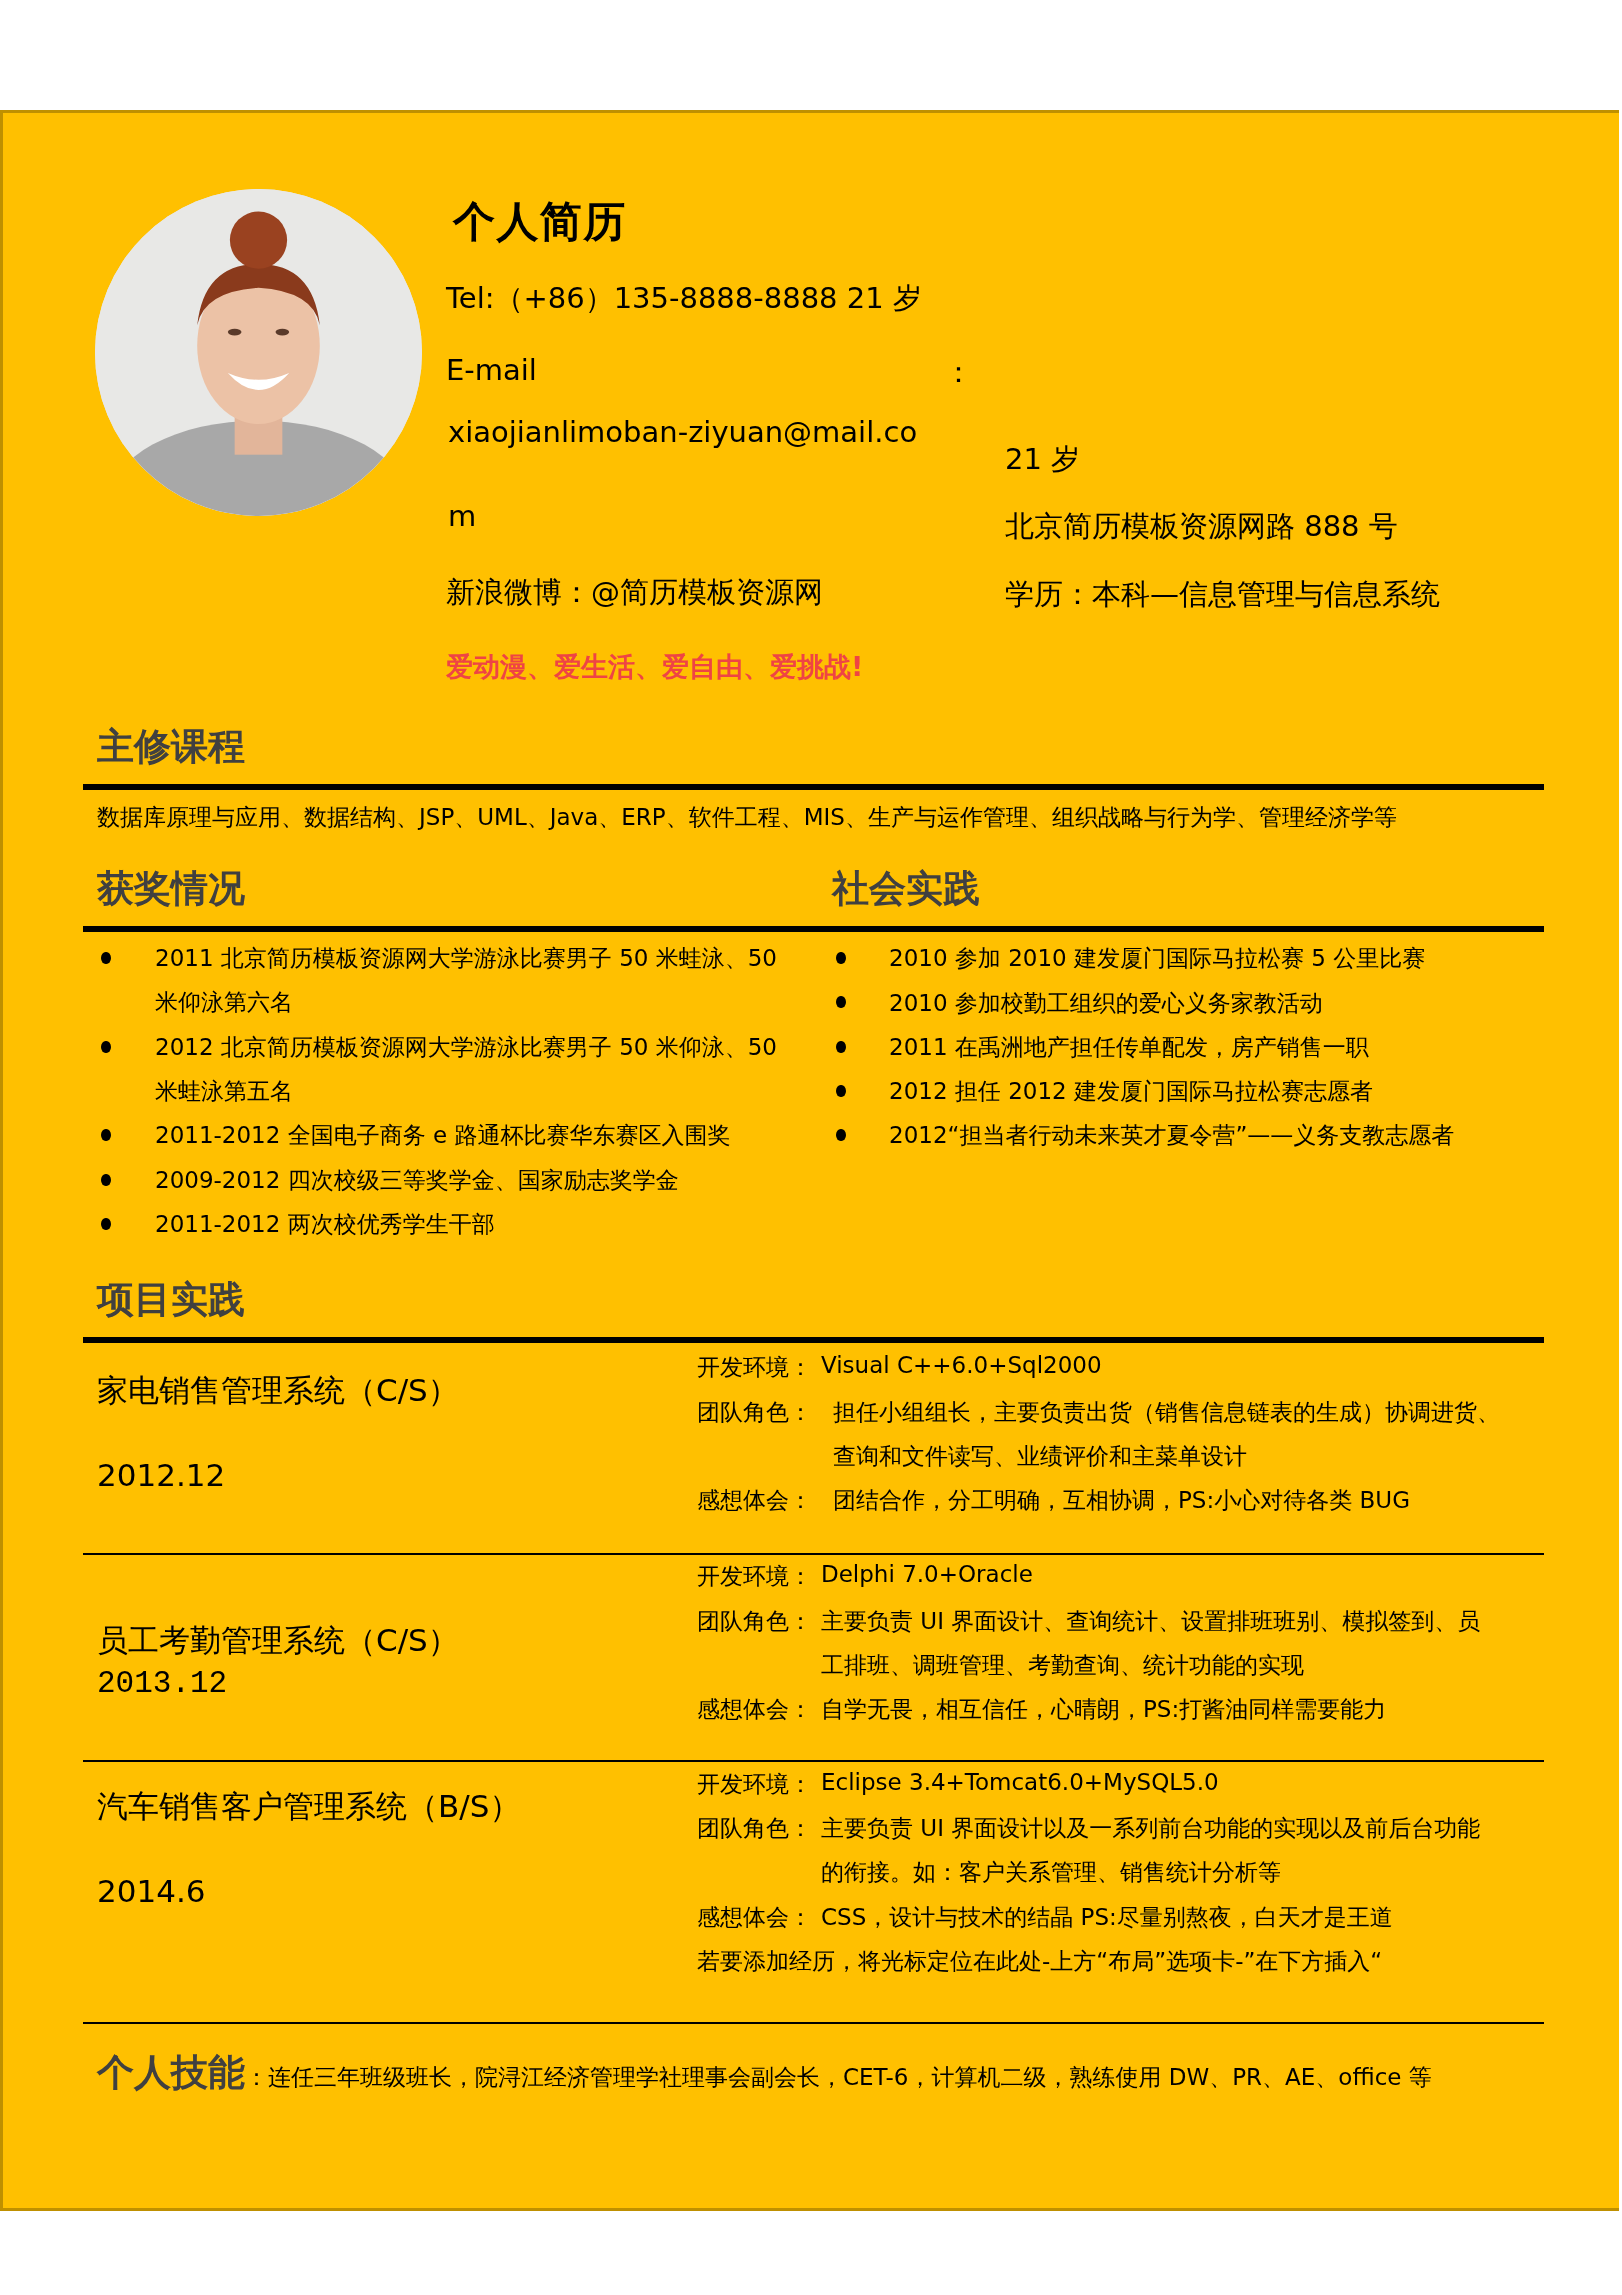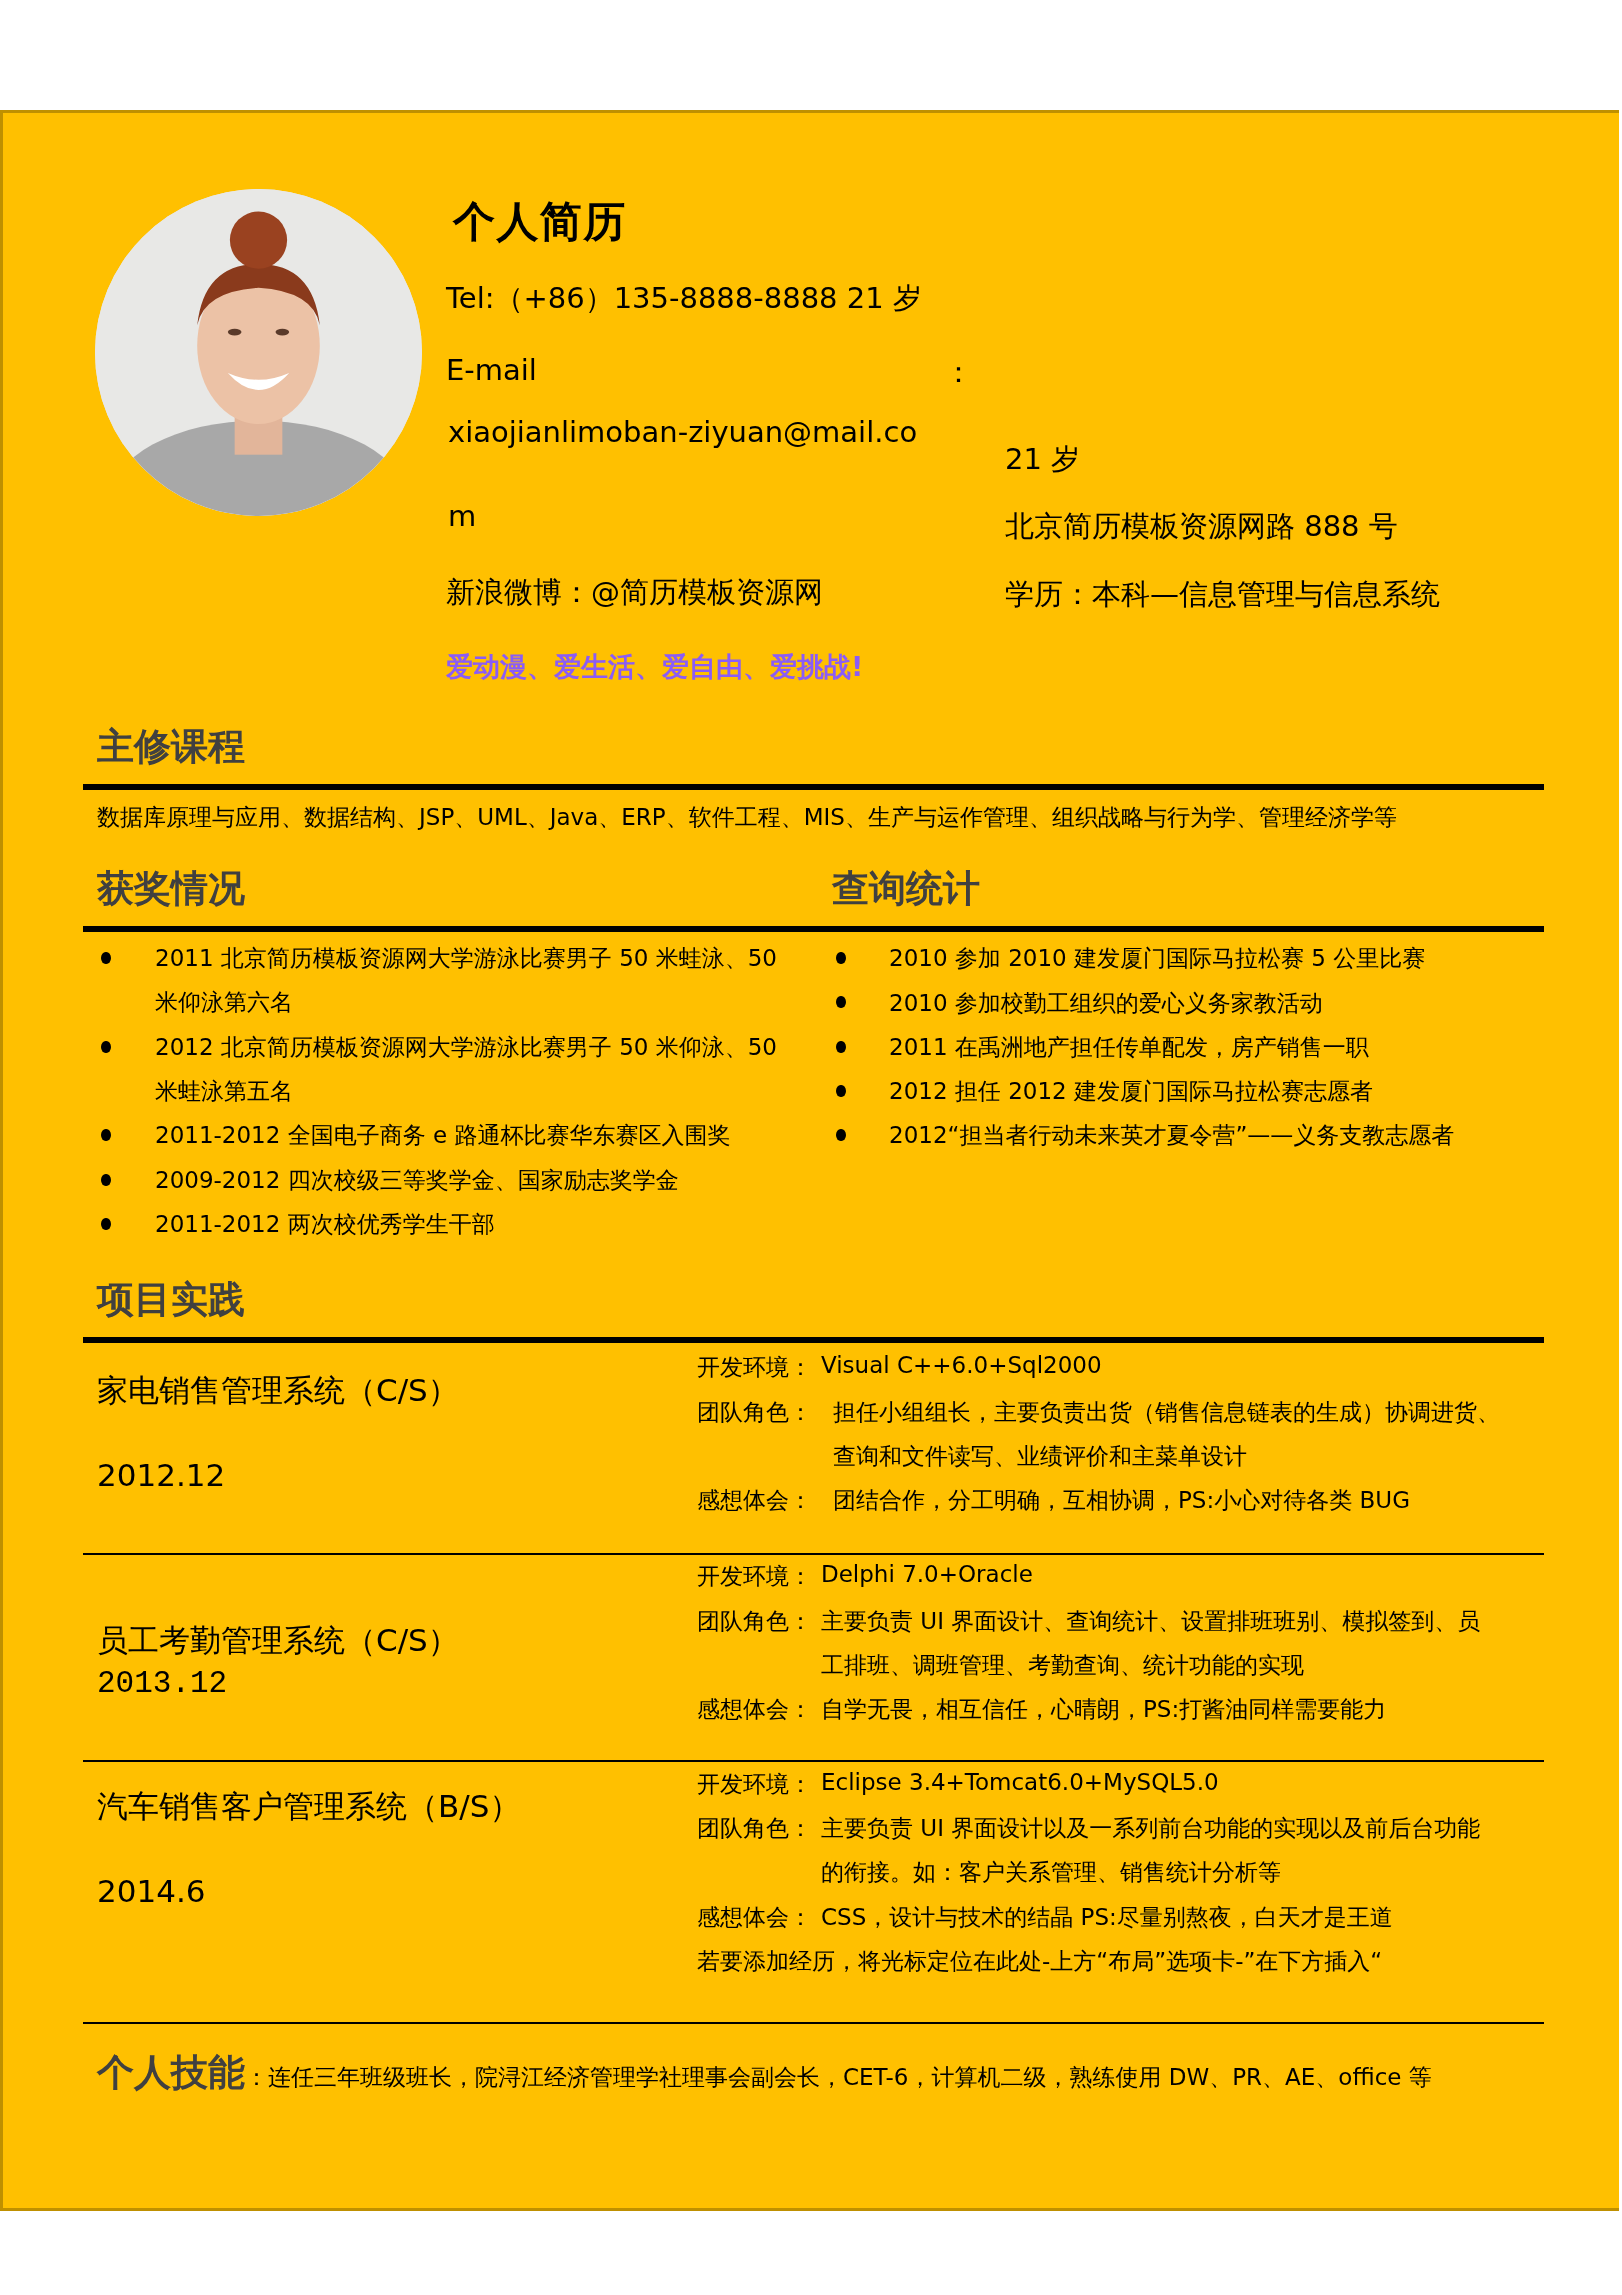--- a/index.html
+++ b/index.html
@@ -5,21 +5,21 @@
   html, body { margin:0; padding:0; background:#ffffff; }
   body { width:1622px; height:2295px; position:relative; overflow:hidden;
          font-family:"DejaVu Sans","Liberation Sans",sans-serif; color:#000; }
   .page { position:absolute; left:0; top:110px; width:1619px; height:2101px;
           background:#FFC000; border:3.4px solid #BF9000; border-right:none; box-sizing:border-box; }
   .abs { position:absolute; white-space:nowrap; }
   .photo { position:absolute; left:95px; top:189px; width:327px; height:327px; border-radius:50%;
            overflow:hidden; background:#e6e6e4; }
   .title { font-size:42px; font-weight:bold; letter-spacing:1.4px; }
   .contact { font-size:29px; }
-  .tagline { font-size:27px; font-weight:bold; color:#8b5cf6; }
+  .tagline { font-size:27px; font-weight:bold; color:#ef4444; }
   .sec-h { font-size:37px; font-weight:bold; color:#404040; }
   .rule-thick { position:absolute; height:5.5px; background:#000; }
   .rule-thin { position:absolute; height:2px; background:#000; }
   .courses { font-size:23px; }
   .li { font-size:23px; position:absolute; white-space:nowrap; }
   .dot { position:absolute; width:9.5px; height:12.3px; background:#000; border-radius:50%; }
   .proj-name { font-size:31px; }
   .proj-date { font-size:31px; }
   .pd { font-size:23px; }
   .skills-h { font-size:37px; font-weight:bold; color:#404040; }
@@ -82,21 +82,21 @@
   <div>
     <span class="dot" style="left:101px; top:1174px;"></span>
     <span class="li" style="left:155px; top:1165px;">2009-2012  四次校级三等奖学金、国家励志奖学金</span>
   </div>
   <div>
     <span class="dot" style="left:101px; top:1218px;"></span>
     <span class="li" style="left:155px; top:1209px;">2011-2012  两次校优秀学生干部</span>
   </div>
 </div>
 
-<div class="abs sec-h" style="left:832px; top:864px;">查询统计</div>
+<div class="abs sec-h" style="left:832px; top:864px;">社会实践</div>
 <div class="rule-thick" style="left:826px; top:926px; width:718px;"></div>
 
 <div>
   <div>
     <span class="dot" style="left:836px; top:952px;"></span>
     <span class="li" style="left:889px; top:943px;">2010  参加 2010 建发厦门国际马拉松赛 5 公里比赛</span>
   </div>
   <div>
     <span class="dot" style="left:836px; top:996px;"></span>
     <span class="li" style="left:889px; top:988px;">2010 参加校勤工组织的爱心义务家教活动</span>

